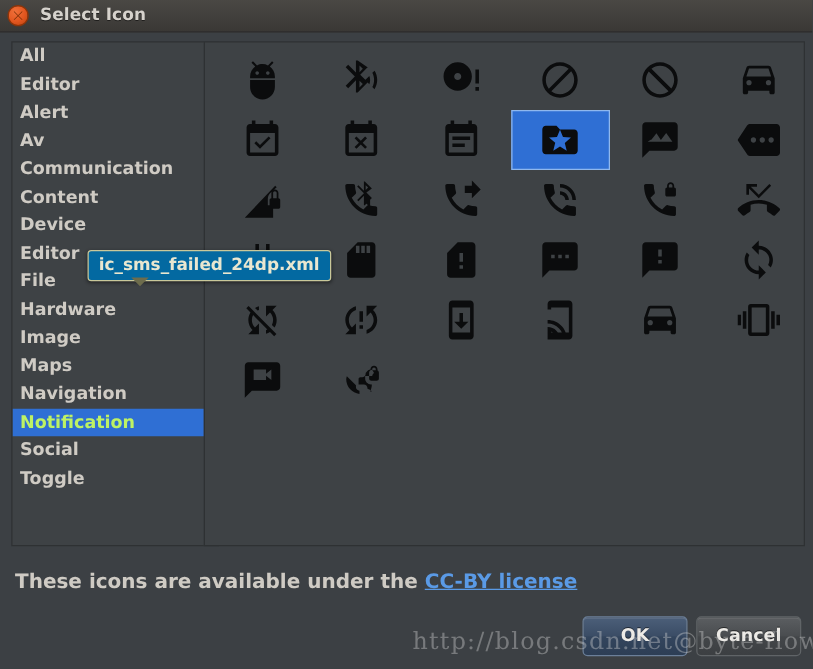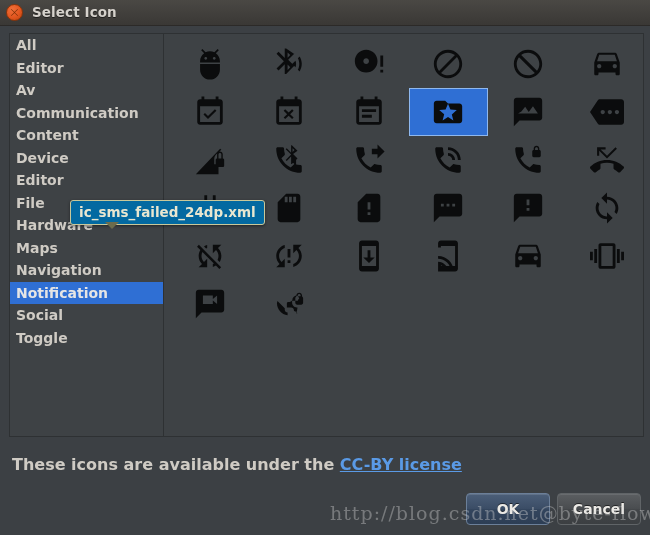--- a/index.html
+++ b/index.html
@@ -71,21 +71,21 @@
     padding-left: 6px;
     font-size: 14px;
     font-weight: bold;
     color: #cfcbc4;
     white-space: nowrap;
     cursor: default;
     box-sizing: border-box;
   }
   .cat-item.selected {
     background: #2f6fd4;
-    color: #e5e5e5;
+    color: #bef264;
   }
 
   #icon-panel {
     position: absolute;
     left: 163px; top: 33px;
     width: 481px; height: 404px;
     background: #3e4245;
     border: 1px solid #2e3133;
     box-sizing: border-box;
     overflow: hidden;
@@ -206,27 +206,29 @@
       <svg width="9" height="9" viewBox="0 0 9 9" aria-hidden="true">
         <path d="M1.4,1.0 L4.5,4.1 L7.6,1.0 L8.0,1.4 L4.9,4.5 L8.0,7.6 L7.6,8.0 L4.5,4.9 L1.4,8.0 L1.0,7.6 L4.1,4.5 L1.0,1.4 Z" fill="#7b2f07"></path>
       </svg>
     </div>
     <div class="win-title">Select Icon</div>
   </div>
 
   <div id="category-panel">
       <div class="cat-item">All</div>
       <div class="cat-item">Editor</div>
+      <div class="cat-item">Alert</div>
       <div class="cat-item">Av</div>
       <div class="cat-item">Communication</div>
       <div class="cat-item">Content</div>
       <div class="cat-item">Device</div>
       <div class="cat-item">Editor</div>
       <div class="cat-item">File</div>
       <div class="cat-item">Hardware</div>
+      <div class="cat-item">Image</div>
       <div class="cat-item">Maps</div>
       <div class="cat-item">Navigation</div>
       <div class="cat-item selected">Notification</div>
       <div class="cat-item">Social</div>
       <div class="cat-item">Toggle</div>
     </div>
 
   <div id="icon-panel">
     <div id="icon-grid">
         <div class="icon-cell">

